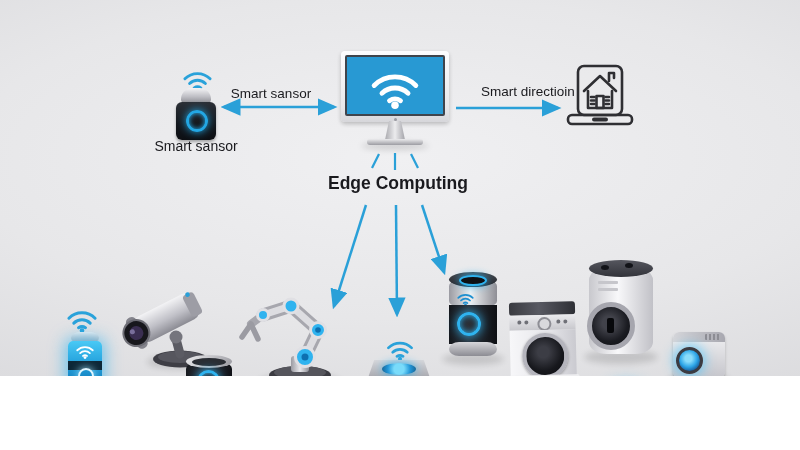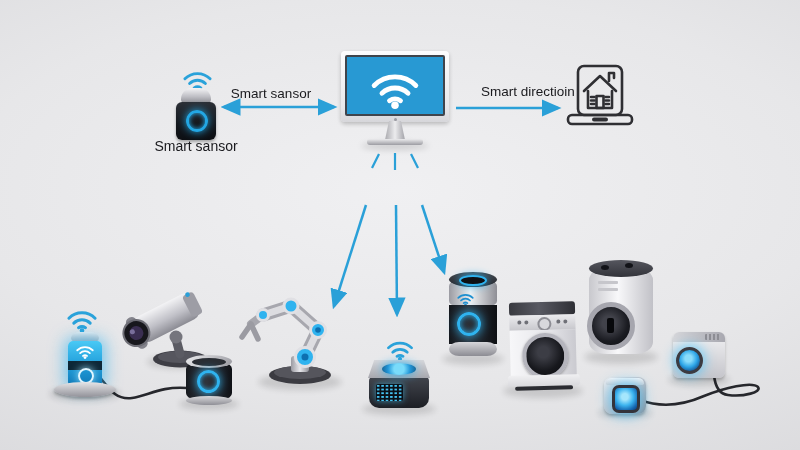--- a/index.html
+++ b/index.html
@@ -1,17 +1,17 @@
 <!DOCTYPE html>
 <html><head>
 <meta charset="utf-8">
 <style>
   html,body{margin:0;padding:0;}
   #stage{
-    position:relative; width:800px; height:450px; overflow:hidden;
+    position:relative; width:800px; height:376px; overflow:hidden;
     font-family:"Liberation Sans",sans-serif;
     background:radial-gradient(120% 95% at 50% 42%, #f0f0f2 0%, #e7e7e9 45%, #d8d8db 85%, #cfcfd2 100%);
   }
   .abs{position:absolute;}
   svg{display:block;}
 
   
   .lbl{position:absolute; color:#1a1a1e; text-align:center; line-height:1.1; z-index:6;}
   #lbl-link-sensor{left:206px; top:87px; width:130px; font-size:13.5px; font-weight:500;}
   #lbl-sensor{left:141px; top:139px; width:110px; font-size:14px; font-weight:500;}
@@ -341,14 +341,15 @@
 
   <div class="abs device" id="box-cam">
     <div class="top"></div>
     <div class="vent"></div>
     <div class="lens"></div>
   </div>
 
   <div class="lbl" id="lbl-link-sensor">Smart sansor</div>
   <div class="lbl" id="lbl-sensor">Smart sansor</div>
   <div class="lbl" id="lbl-data">Smart directioin</div>
+  <div class="lbl" id="lbl-edge">Edge Computing</div>
 
 </div>
 
 </body></html>

